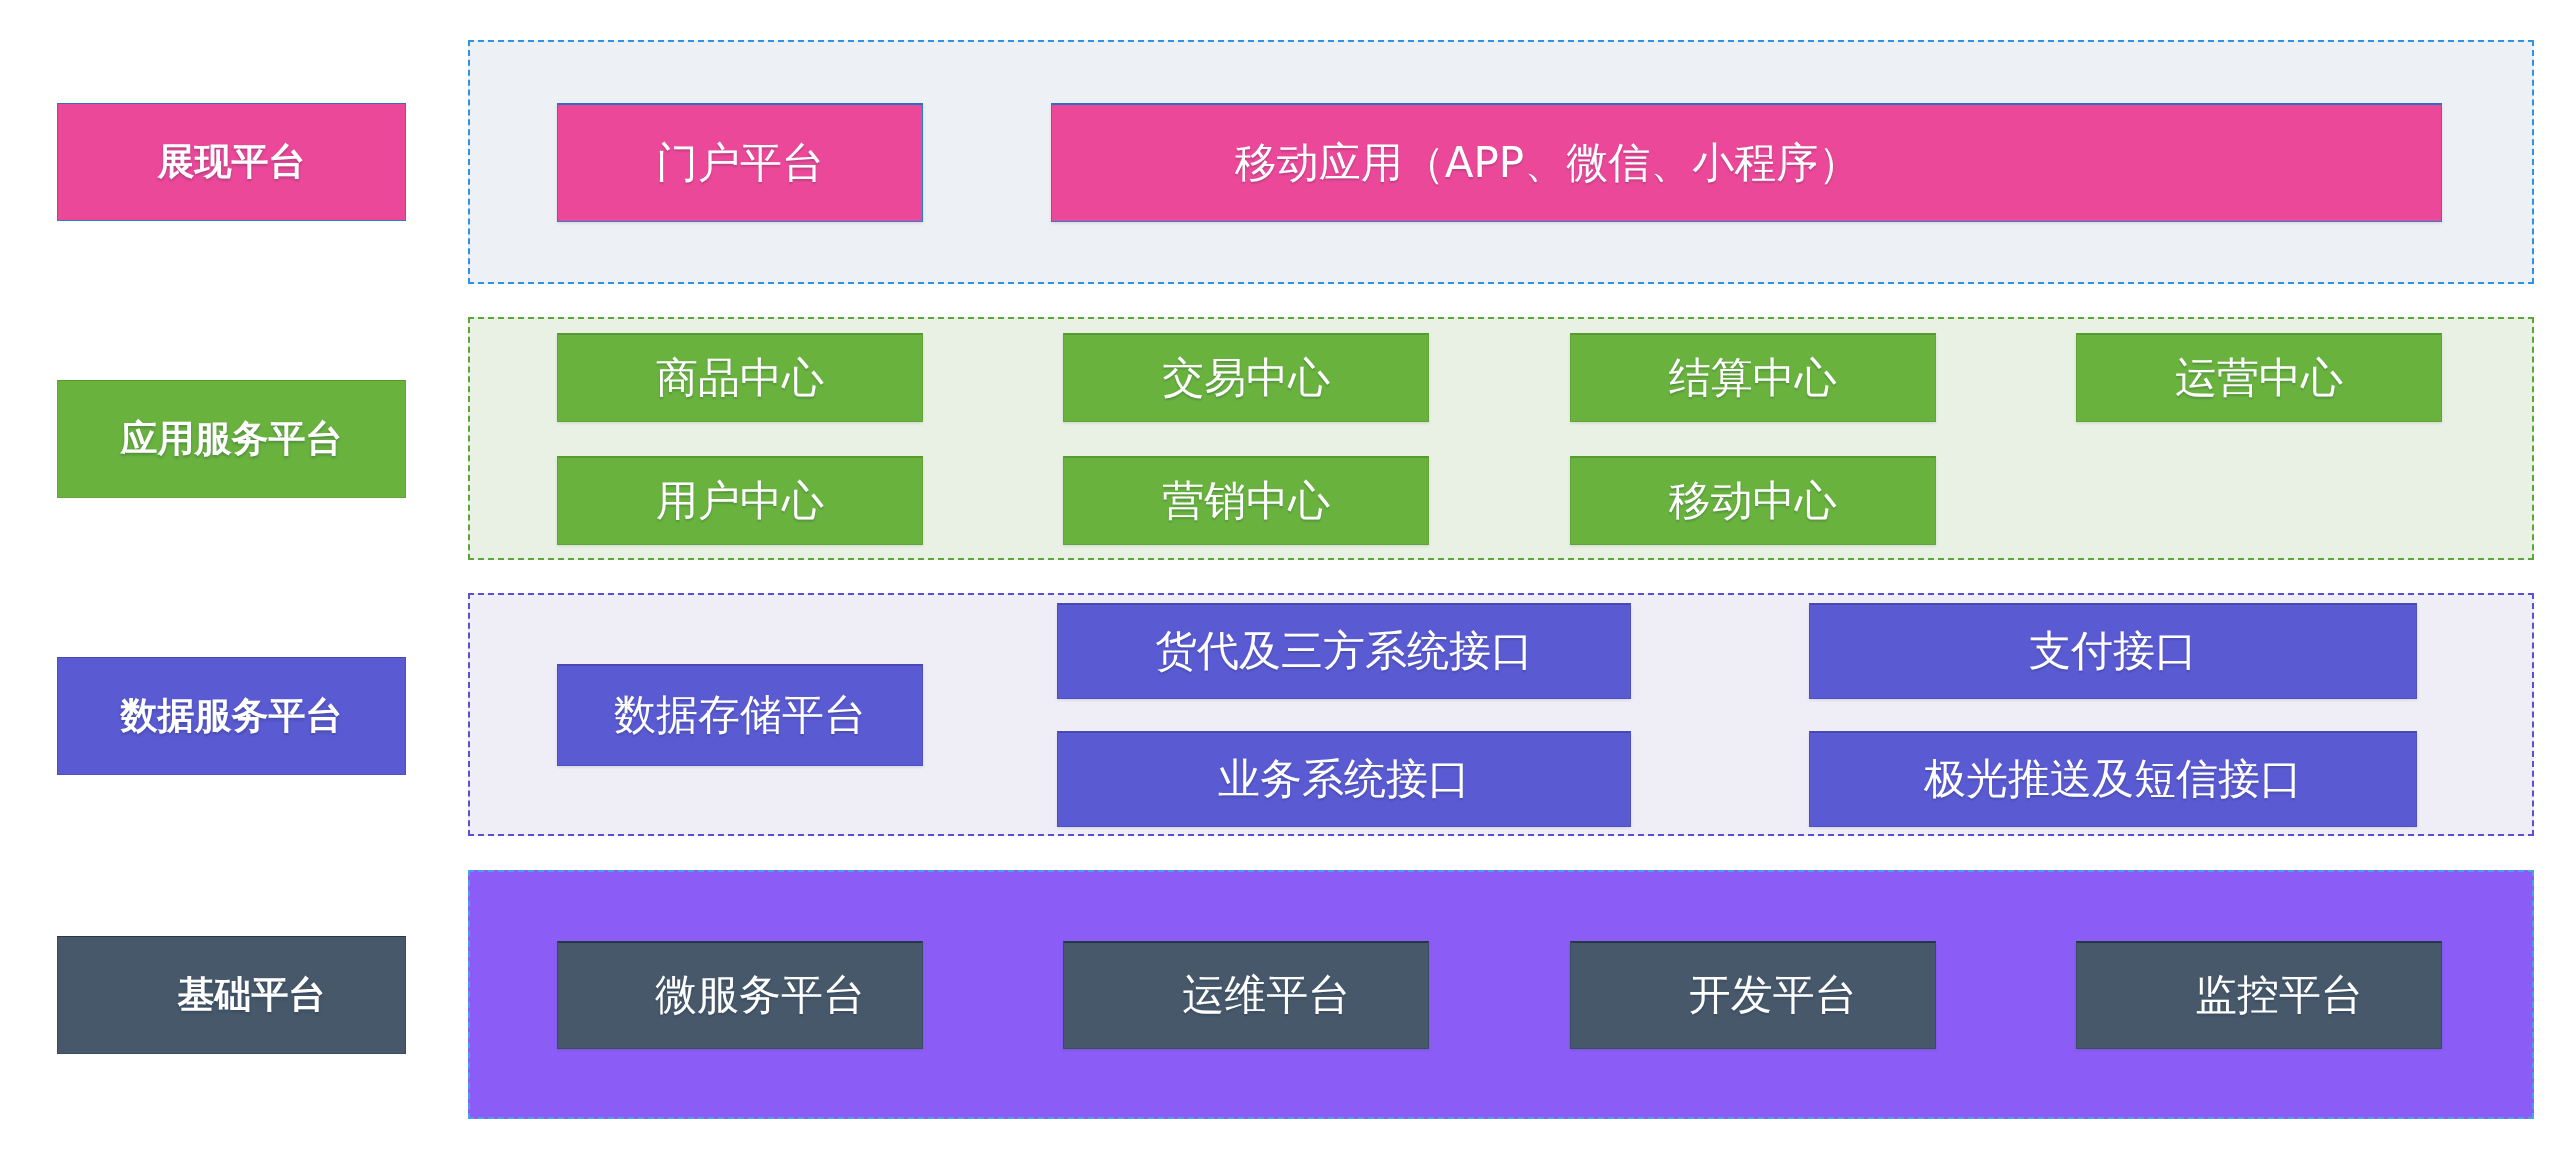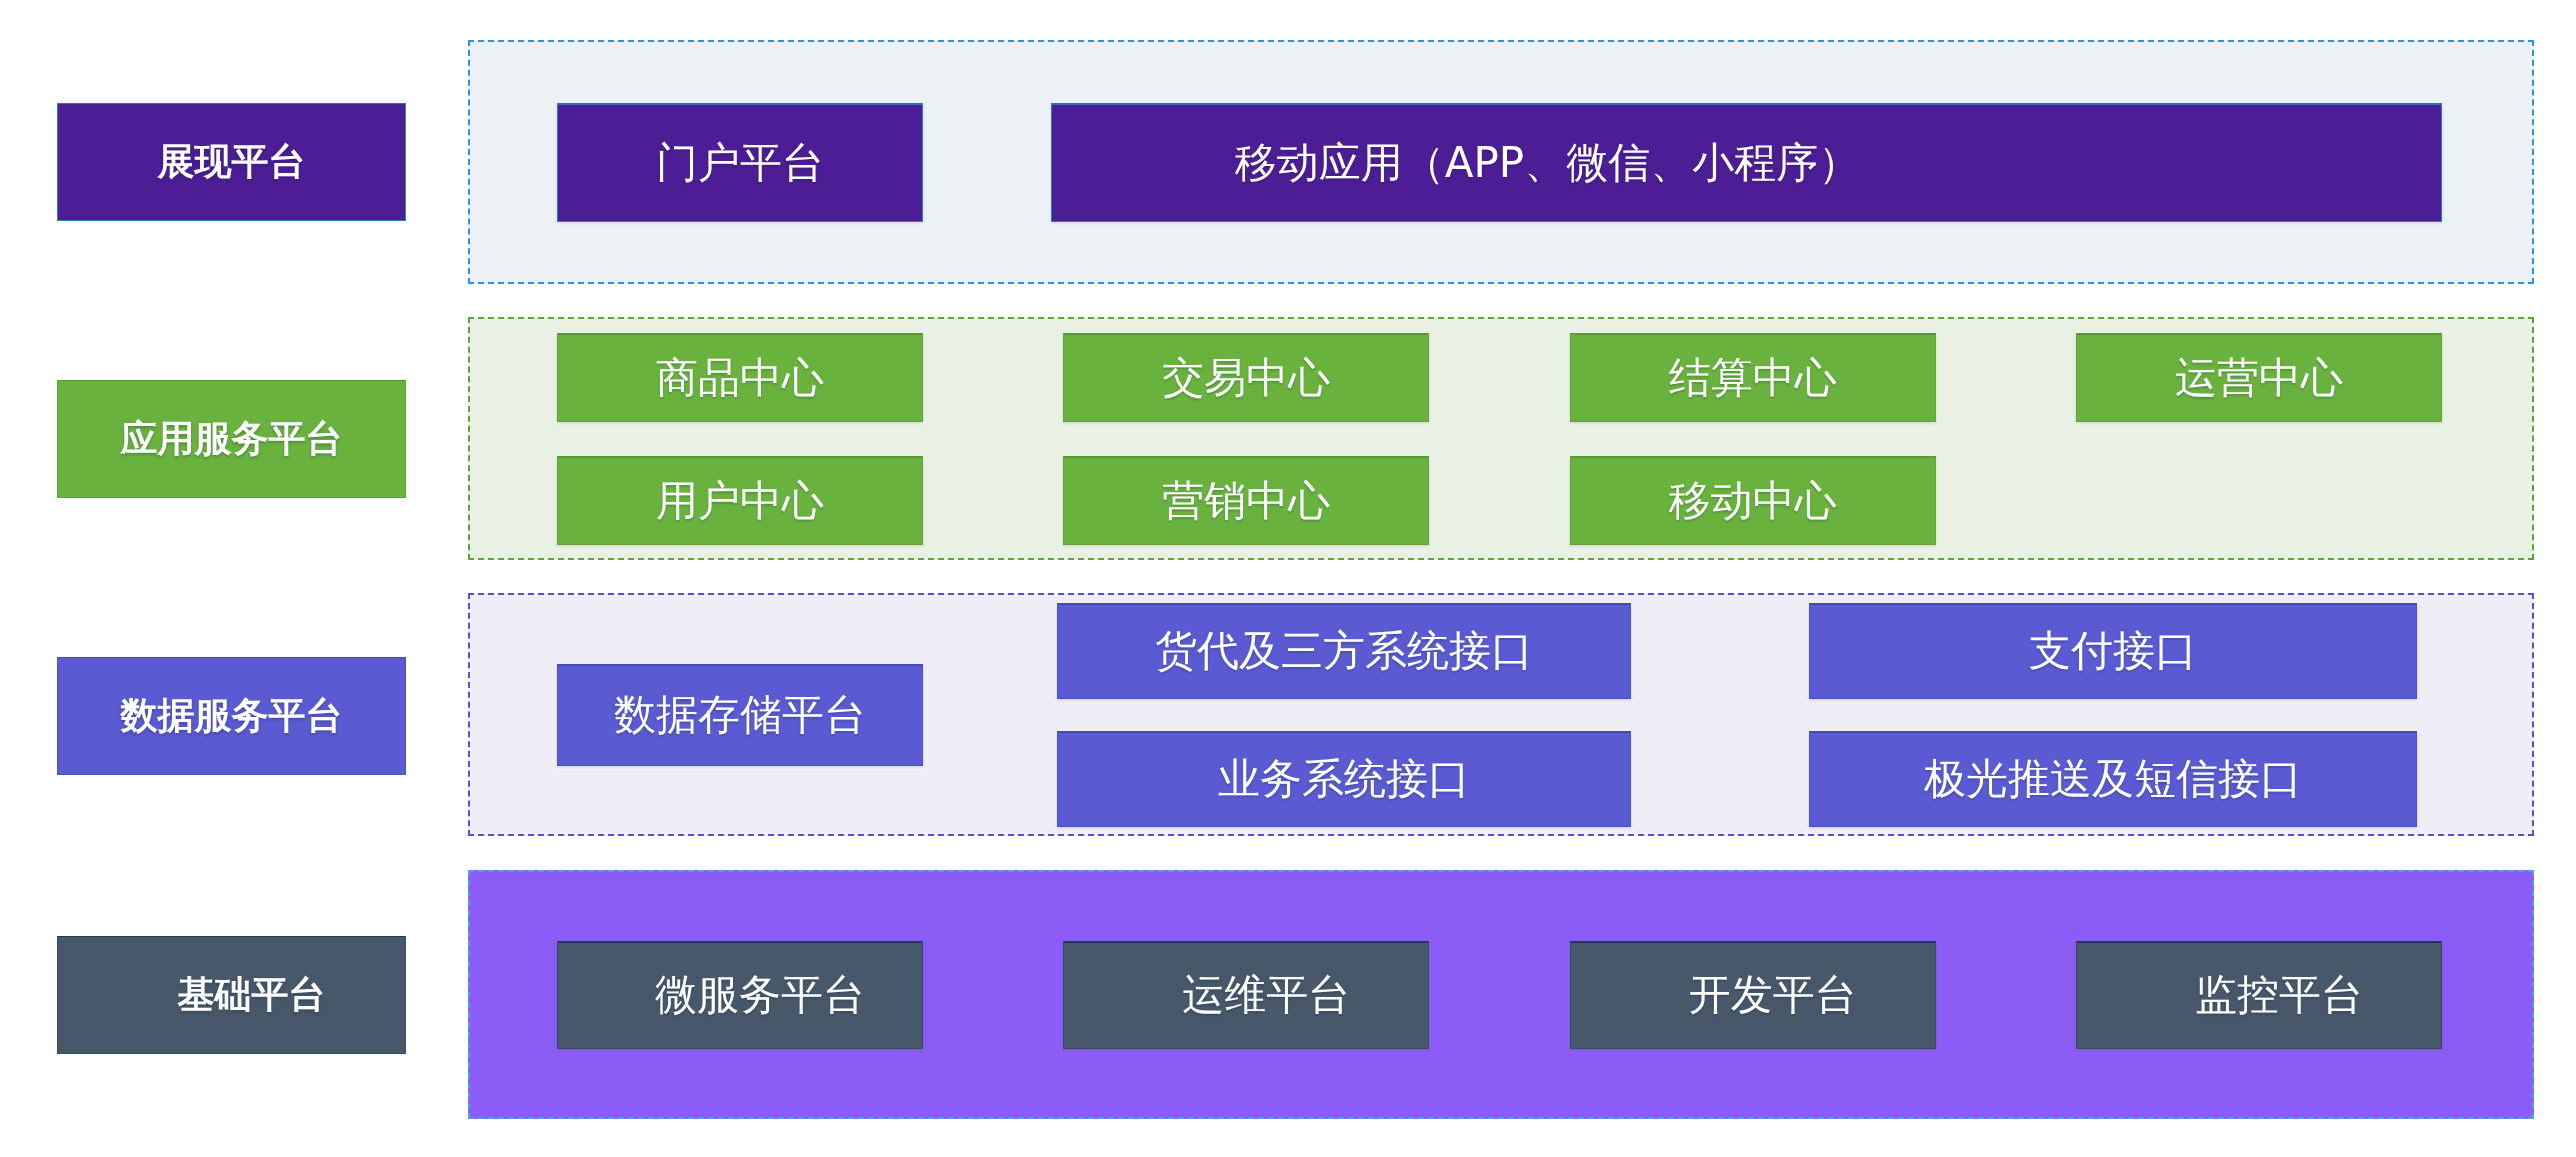--- a/index.html
+++ b/index.html
@@ -45,21 +45,21 @@
   }
 
   
   .node{
     display:flex;align-items:center;justify-content:center;
     color:#ffffff;font-size:42px;
     text-shadow:0 1.9px 1.9px rgba(20,40,70,.22);
     box-shadow:0 1.9px 2.8px rgba(40,60,90,.14);
     border:0.9px solid transparent;border-top:2.8px solid transparent;
   }
-  .t-blue  {background:#4c1d95;border-color:#2f7ccd;border-top-color:#2a6fc0;}
+  .t-blue  {background:#ec4899;border-color:#2f7ccd;border-top-color:#2a6fc0;}
   .t-green {background:#69b23e;border-color:#61a538;border-top-color:#579a30;}
   .t-purple{background:#5a5ad2;border-color:#5050c2;border-top-color:#4a49b4;}
   .t-dark  {background:#46586a;border-color:#3a4d5f;border-top-color:#24384a;padding-left:40px;}
 
   .n-portal{width:366px;height:119px;}
   .n-mobile{width:1391px;height:119px;padding-right:414px;padding-left:16px;}
   .n-std   {width:366px;height:89px;}
   .n-storage{width:366px;height:102px;align-self:center;}
   .n-base  {width:366px;height:108px;}
 

